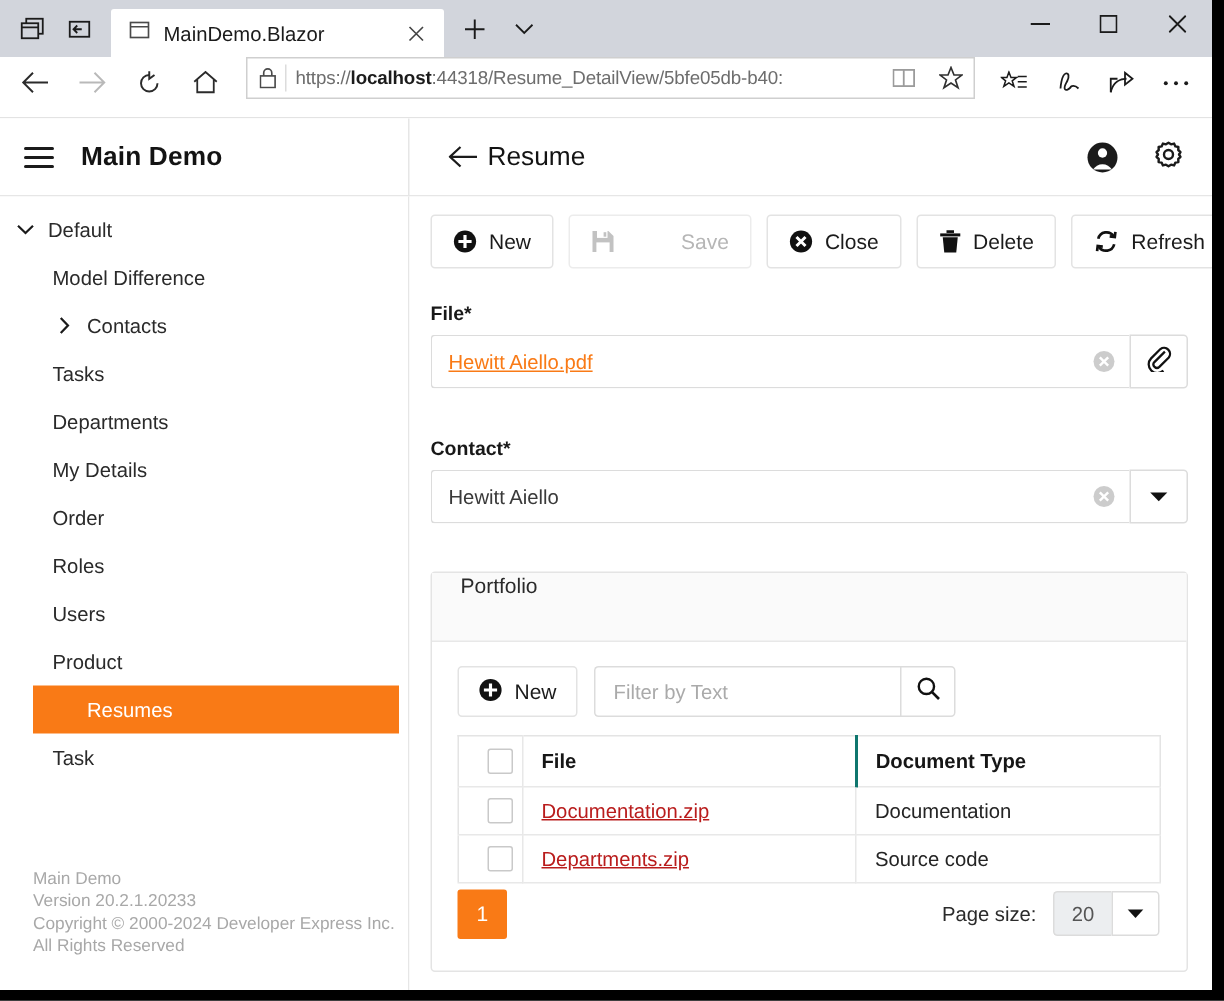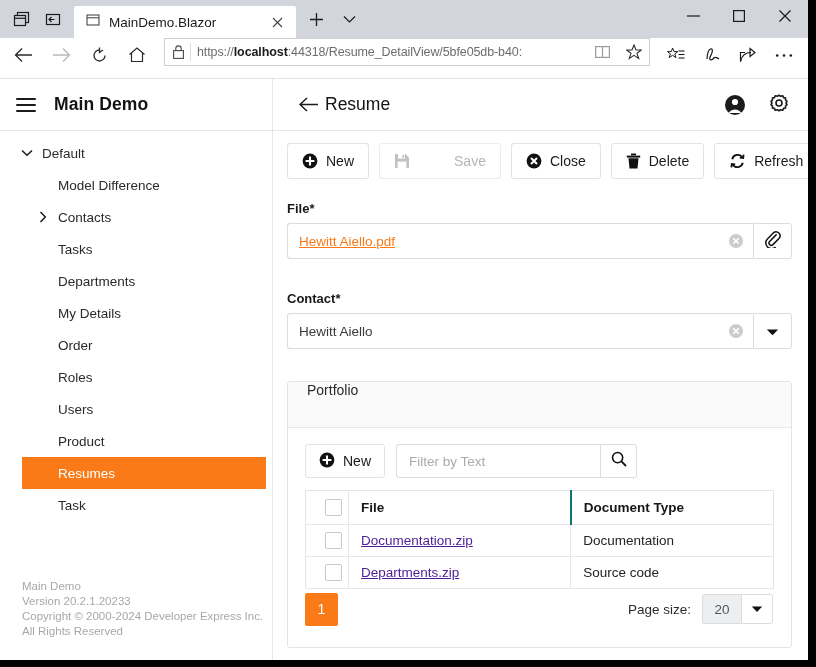--- a/index.html
+++ b/index.html
@@ -86,25 +86,25 @@
   .body { display: flex; flex: 1; min-height: 0; }
 
   
   .sidebar {
     width: 273px; border-right: 1px solid #e6e6e6; display: flex; flex-direction: column;
     background: #fff; flex: none;
   }
   .navlist { padding-top: 6px; flex: 1; }
   .nav-group {
     display: flex; align-items: center; height: 32px; padding-left: 10px; gap: 8px;
-    font-size: 13.5px; color: #2a2a2a; margin-left: 10px;
+    font-size: 13.5px; color: #2a2a2a;
   }
   .chev { width: 14px; display: flex; justify-content: center; color: #1b1b1b; }
   .nav-item {
-    display: flex; align-items: center; height: 32px; padding-left: 58px;
+    display: flex; align-items: center; height: 32px; padding-left: 35px;
     font-size: 13.5px; color: #2a2a2a; position: relative;
   }
   .nav-item.has-chev { padding-left: 36px; gap: 8px; }
   .nav-item.selected { background: #f97a16; color: #fff; margin: 0 6px 0 22px; padding-left: 36px; }
   .sidebar-footer {
     font-size: 11.5px; color: #a8a8a8; line-height: 15px; padding: 0 0 22px 22px;
   }
 
   
   .content { flex: 1; min-width: 0; background: #fff; padding: 12px 16px 0 14px; overflow: hidden; }
@@ -163,21 +163,21 @@
   table.grid { width: 100%; border-collapse: collapse; border: 1px solid #e4e4e4; }
   table.grid th, table.grid td { border-bottom: 1px solid #e8e8e8; text-align: left; }
   .cb-col { width: 43px; border-right: 1px solid #e8e8e8; }
   .cbox { width: 17px; height: 17px; border: 1px solid #c9c9c9; border-radius: 2px; margin: 0 auto; background: #fff; }
   table.grid th {
     height: 34px; font-size: 13.5px; font-weight: 700; color: #161616; padding-left: 12px;
   }
   table.grid td { height: 32px; font-size: 13.5px; color: #242424; padding-left: 12px; }
   td.filecell { border-right: 1px solid #e8e8e8; }
   th.filehead { border-right: 2px solid #0f766e; }
-  .gridlink { color: #4c1d95; text-decoration: underline; }
+  .gridlink { color: #b91c1c; text-decoration: underline; }
   .pager { display: flex; align-items: center; padding: 0; height: 40px; }
   .pagebtn {
     width: 33px; height: 33px; background: #f97a16; color: #fff;
     display: flex; align-items: center; justify-content: center;
     font-size: 14px; border-radius: 2px;
   }
   .pagesize-wrap { margin-left: auto; display: flex; align-items: center; gap: 11px; padding-right: 1px; }
   .pagesize-label { font-size: 13.5px; color: #2b2b2b; }
   .pagesize-box { display: flex; }
   .pagesize-val {

